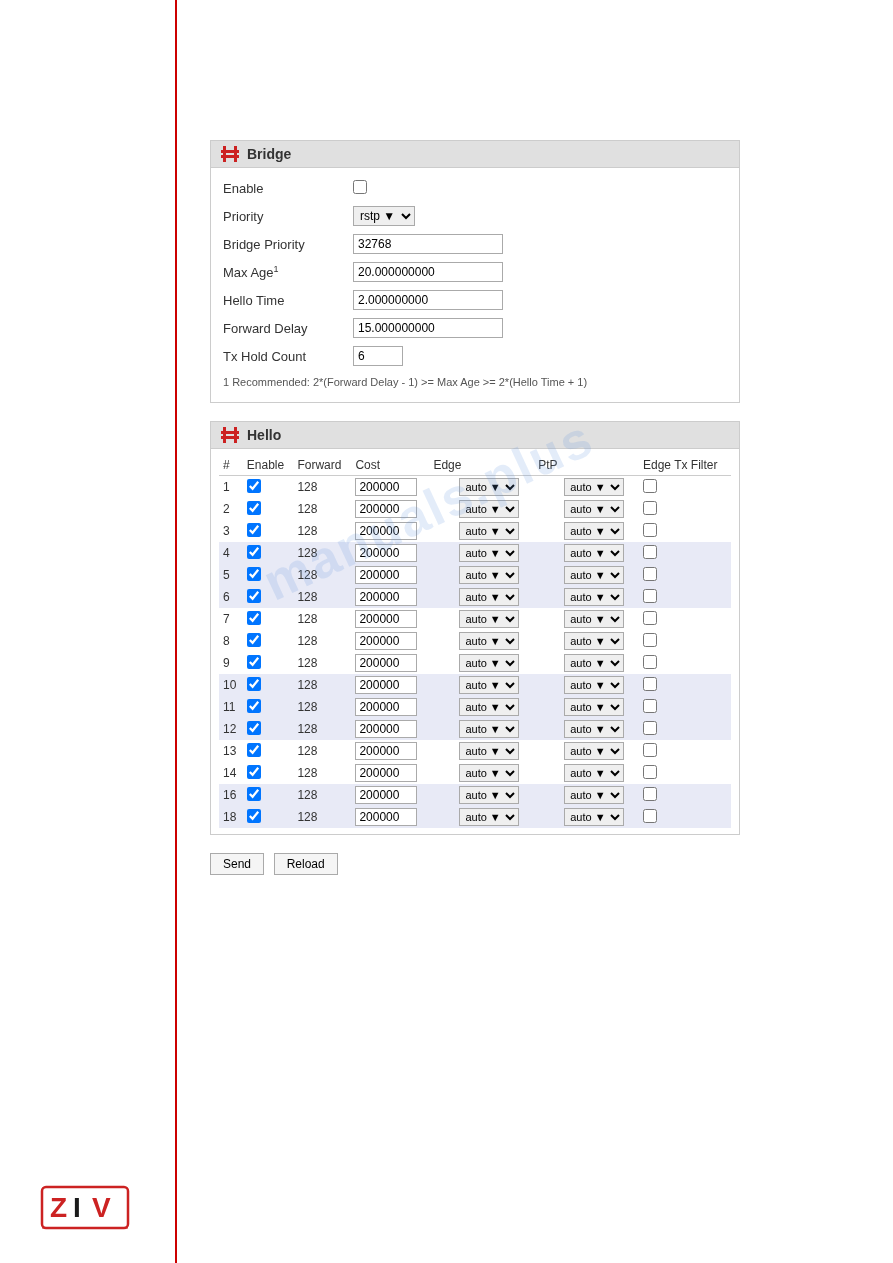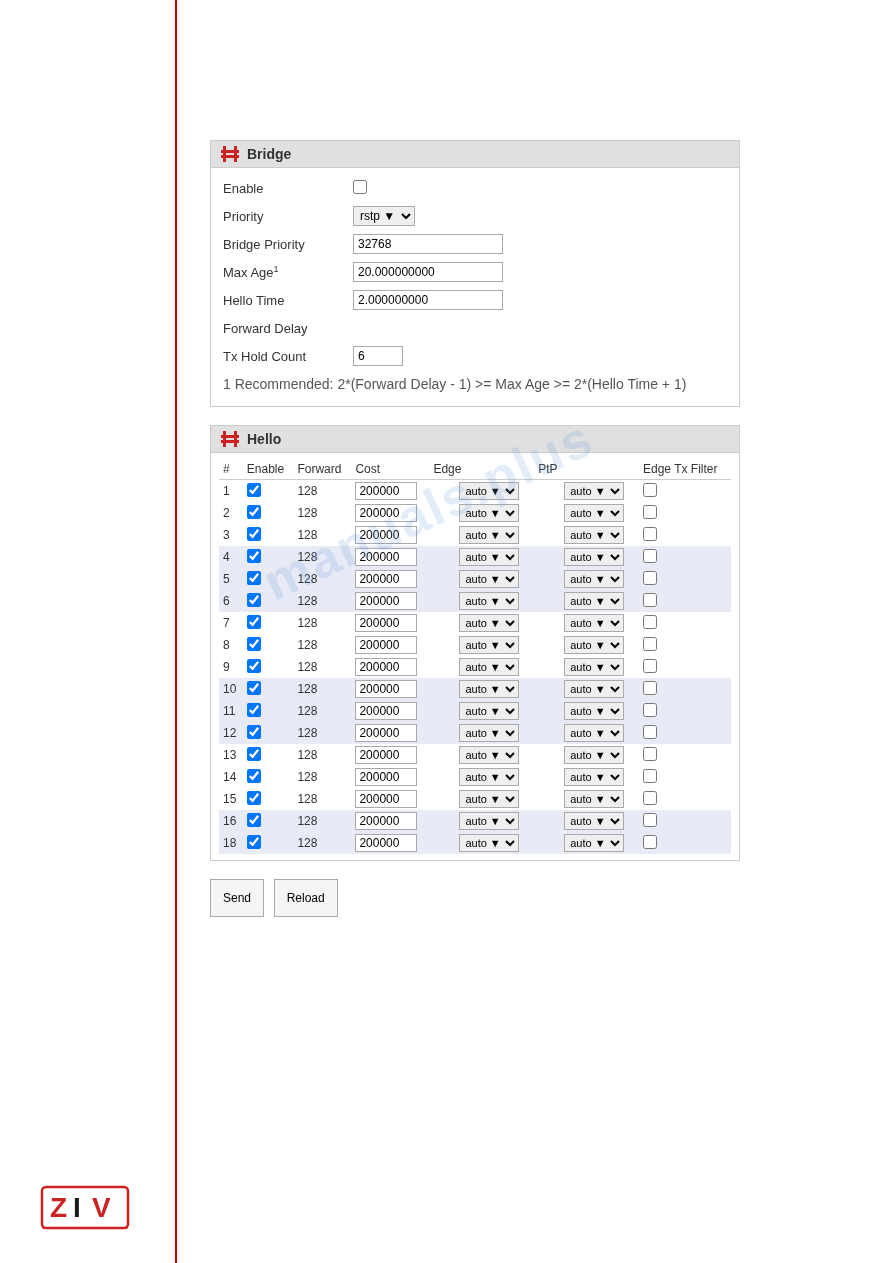--- a/index.html
+++ b/index.html
@@ -88,21 +88,21 @@
       height: 14px;
     }
 
     select {
       font-size: 12px;
       padding: 1px 2px;
       border: 1px solid #aaa;
     }
 
     .footnote {
-      font-size: 14px;
+      font-size: 11px;
       color: #555;
       padding: 4px 0 6px 0;
     }
 
     
     .ports-section {
       width: 530px;
     }
 
     .ports-table {
@@ -133,21 +133,21 @@
     .ports-table td select {
       font-size: 11px;
       padding: 1px;
       margin-left: 26px;
     }
 
     .row-light { background: #fff; }
     .row-blue { background: #e8eaf6; }
 
     .btn {
-      padding: 11px 12px;
+      padding: 3px 12px;
       font-size: 12px;
       border: 1px solid #aaa;
       background: #f5f5f5;
       cursor: pointer;
       margin-right: 6px;
     }
 
     .buttons-row {
       margin-top: 14px;
     }
@@ -231,20 +231,23 @@
 
       <div class="form-row">
         <div class="form-label">Hello Time</div>
         <div class="form-value">
           <input type="text" value="2.000000000" style="">
         </div>
       </div>
 
       <div class="form-row">
         <div class="form-label">Forward Delay</div>
+        <div class="form-value">
+          <input type="text" value="15.000000000" style="">
+        </div>
       </div>
 
       <div class="form-row">
         <div class="form-label">Tx Hold Count</div>
         <div class="form-value">
           <input type="text" style="width: 50px;" value="6">
         </div>
       </div>
 
       <div class="footnote">1  Recommended: 2*(Forward Delay - 1) &gt;= Max Age &gt;= 2*(Hello Time + 1)</div>
@@ -508,37 +511,20 @@
           <option>auto ▼</option>
         </select>
       </td>
       <td>
         <select style="font-size:11px;padding:1px;">
           <option>auto ▼</option>
         </select>
       </td>
       <td><input type="checkbox" style=""></td>
     </tr>
-            <tr class="row-light">
-      <td>15</td>
-      <td><input type="checkbox" checked="" style=""></td>
-      <td>128</td>
-      <td><input type="text" value="200000" style="width: 62px; padding: 1px 3px; font-size: 12px; border: 1px solid rgb(170, 170, 170);"></td>
-      <td>
-        <select style="font-size:11px;padding:1px;">
-          <option>auto ▼</option>
-        </select>
-      </td>
-      <td>
-        <select style="font-size:11px;padding:1px;">
-          <option>auto ▼</option>
-        </select>
-      </td>
-      <td><input type="checkbox" style=""></td>
-    </tr>
             <tr class="row-blue">
       <td>16</td>
       <td><input type="checkbox" checked="" style=""></td>
       <td>128</td>
       <td><input type="text" value="200000" style="width: 62px; padding: 1px 3px; font-size: 12px; border: 1px solid rgb(170, 170, 170);"></td>
       <td>
         <select style="font-size:11px;padding:1px;">
           <option>auto ▼</option>
         </select>
       </td>

